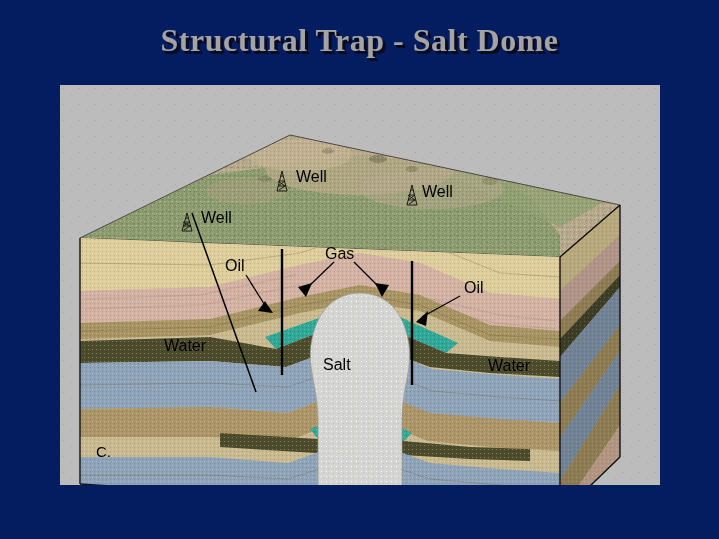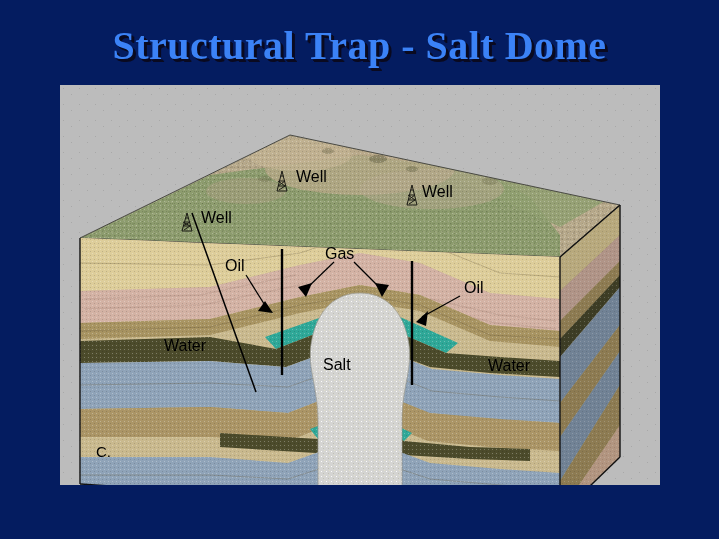--- a/index.html
+++ b/index.html
@@ -20,23 +20,23 @@
     background: #041c60;
   }
   #slide-title {
     position: absolute;
     left: 0;
     top: 22px;
     width: 719px;
     text-align: center;
     font-family: "Liberation Serif", serif;
     font-weight: bold;
-    font-size: 40px;
+    font-size: 32px;
     letter-spacing: 0.5px;
-    color: #3b82f6;
+    color: #a3a3a3;
     text-shadow: 2px 2px 0 #0a0a20, 3px 3px 0 #0a0a20;
     white-space: nowrap;
   }
   #figure-panel {
     position: absolute;
     left: 60px;
     top: 85px;
     width: 600px;
     height: 400px;
     background: #bcbcbc;

